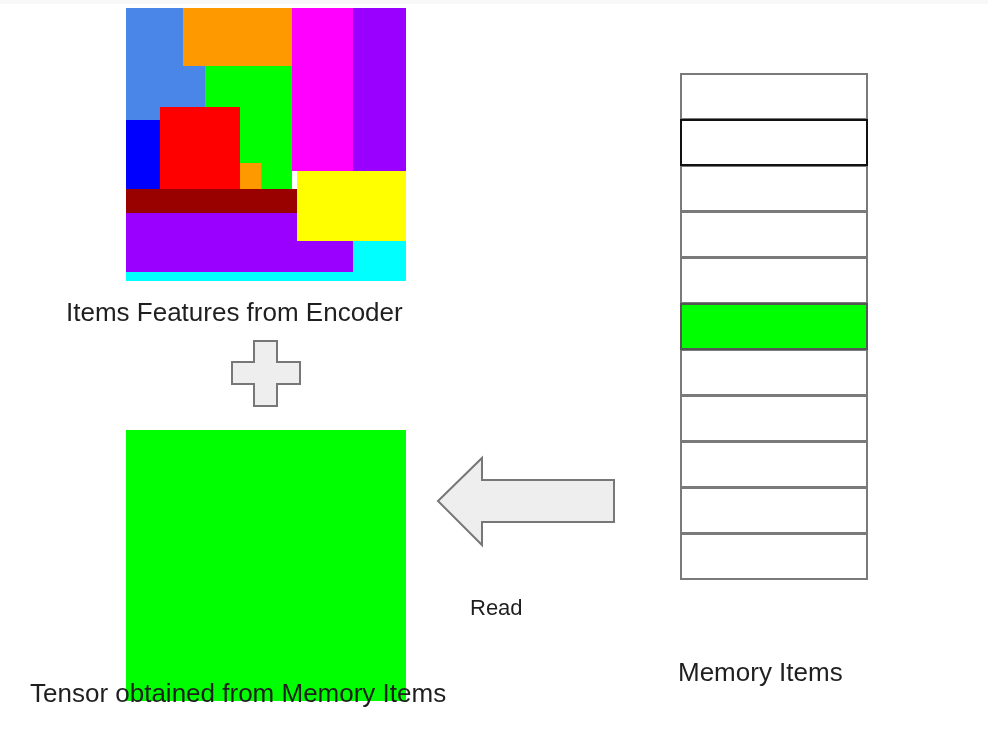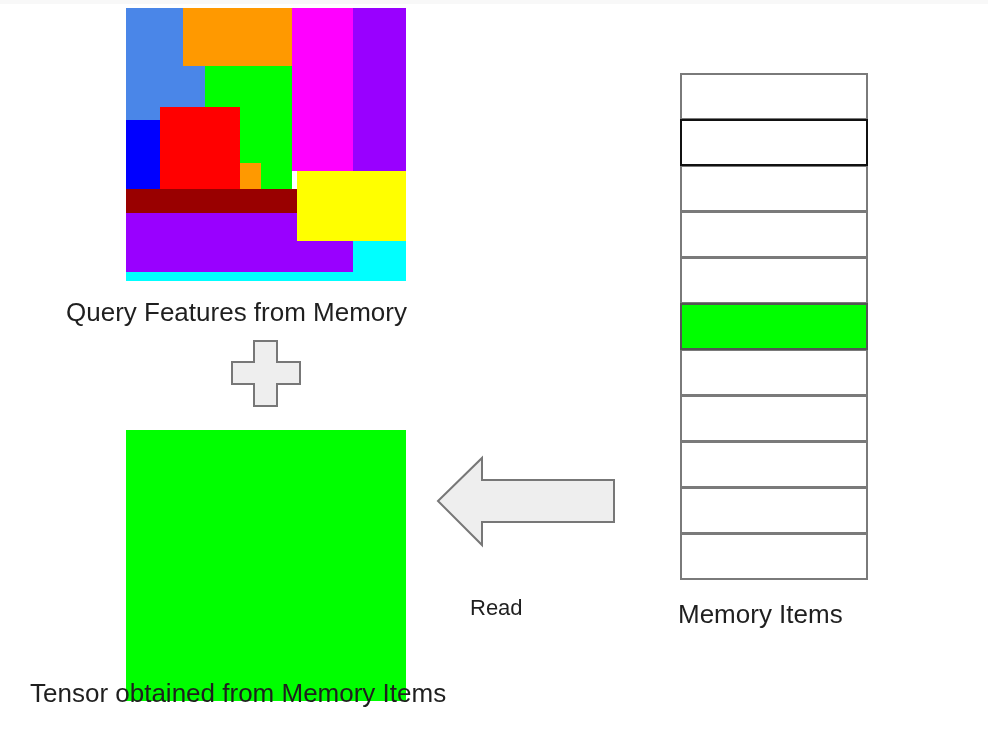--- a/index.html
+++ b/index.html
@@ -49,21 +49,21 @@
   <div class="blk" style="left: 79px; top: 58px; width: 87px; height: 123px; background: rgb(0, 255, 0);"></div>
   <div class="blk" style="left: 0px; top: 112px; width: 34px; height: 69px; background: rgb(0, 0, 255);"></div>
   <div class="blk" style="left: 34px; top: 99px; width: 80px; height: 82px; background: rgb(255, 0, 0);"></div>
   <div class="blk" style="left: 114px; top: 155px; width: 21px; height: 26px; background: rgb(255, 153, 0);"></div>
   <div class="blk" style="left: 0px; top: 233px; width: 280px; height: 40px; background: rgb(0, 255, 255);"></div>
   <div class="blk" style="left: 0px; top: 205px; width: 227px; height: 59px; background: rgb(153, 0, 255);"></div>
   <div class="blk" style="left: 0px; top: 181px; width: 171px; height: 24px; background: rgb(153, 0, 0);"></div>
   <div class="blk" style="left: 171px; top: 163px; width: 109px; height: 70px; background: rgb(255, 255, 0);"></div>
 </div>
 
-<div class="caption" style="left:66px;top:299px;">Query Features from Memory</div>
+<div class="caption" style="left:66px;top:299px;">Items Features from Encoder</div>
 
 <svg id="plus-sign" width="76" height="71" viewBox="0 0 76 71">
   <path d="M25 2 H48 V23 H71 V45 H48 V67 H25 V45 H3 V23 H25 Z" fill="#eeeeee" stroke="#777777" stroke-width="2"></path>
 </svg>
 
 <div id="tensor" style="background: rgb(0, 255, 0);"></div>
 <div class="caption" style="left:30px;top:680px;">Tensor obtained from Memory Items</div>
 
 <svg id="read-arrow" width="186" height="95" viewBox="0 0 186 95">
   <path d="M4 46 L48 3 V25 H180 V67 H48 V90 Z" fill="#eeeeee" stroke="#777777" stroke-width="2" stroke-linejoin="miter"></path>
@@ -78,13 +78,13 @@
     <div class="mem-row"></div>
     <div class="mem-row"></div>
     <div class="mem-row"></div>
     <div class="mem-row active" style="background: rgb(0, 255, 0);"></div>
     <div class="mem-row"></div>
     <div class="mem-row"></div>
     <div class="mem-row"></div>
     <div class="mem-row"></div>
     <div class="mem-row"></div>
   </div>
-<div class="caption" style="left:678px;top:601px;">Memory Items</div>
+<div class="caption" style="left:678px;top:659px;">Memory Items</div>
 
 </body></html>

